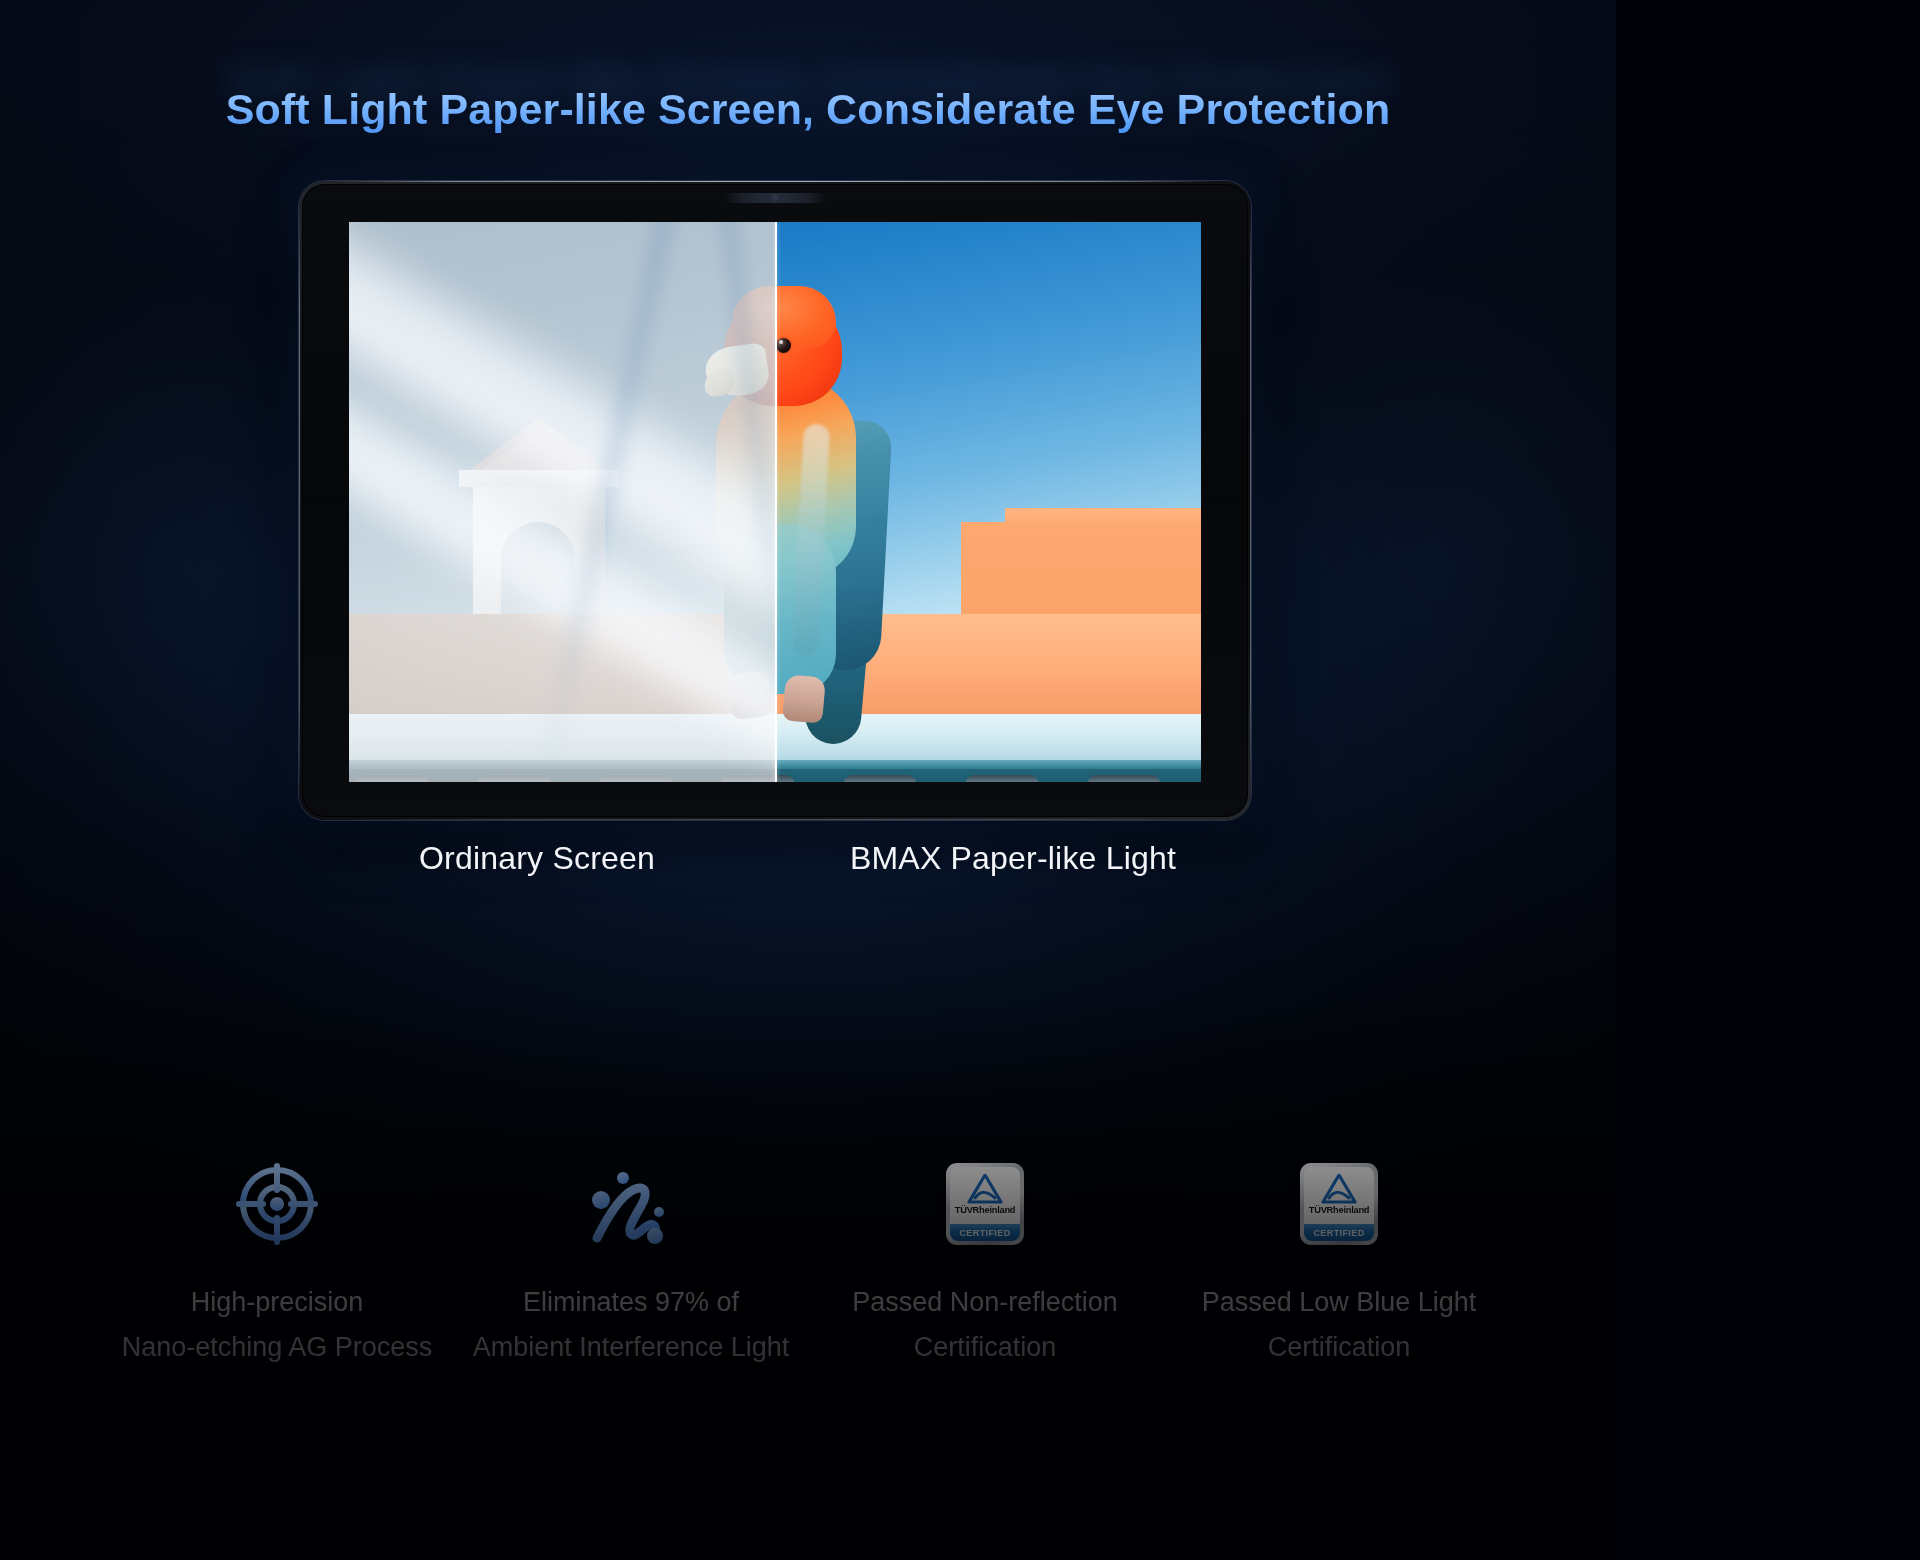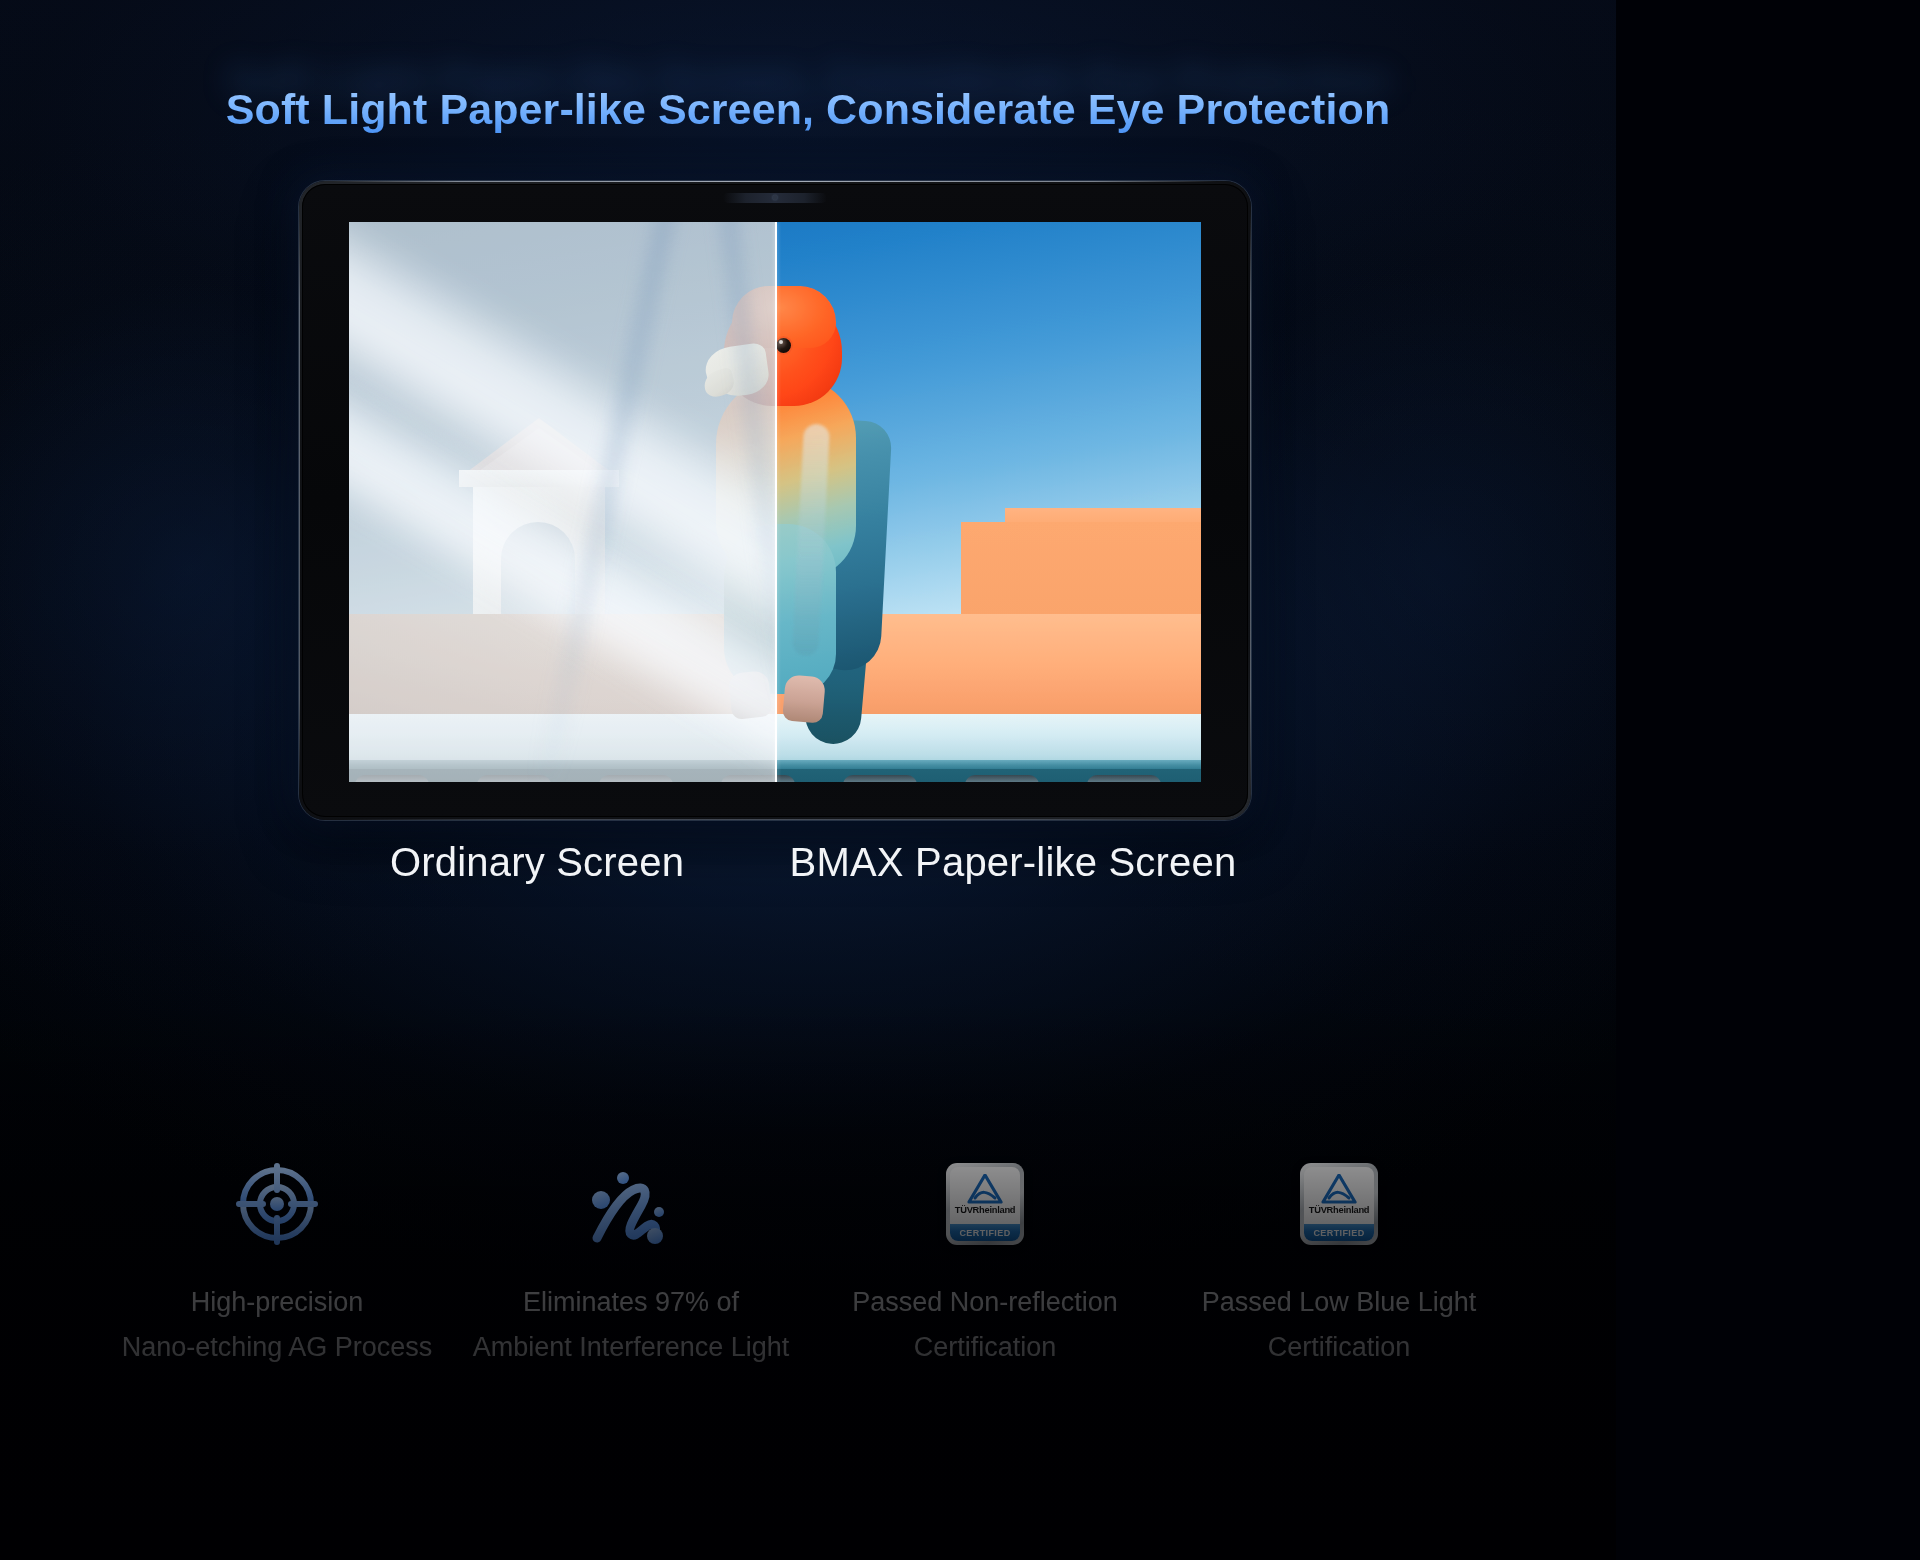--- a/index.html
+++ b/index.html
@@ -475,21 +475,21 @@
     position: absolute;
     left: 299px;
     top: 840px;
     width: 952px;
     display: flex;
   }
   .label {
     flex: 1;
     text-align: center;
     color: #f2f4f7;
-    font-size: 40px;
+    font-size: 32px;
     font-weight: 400;
     letter-spacing: 0.2px;
   }
 
   
   .features {
     position: absolute;
     left: 100px;
     right: 100px;
     top: 1150px;
@@ -690,21 +690,21 @@
           </div>
         </div>
       </div>
 
       <div class="divider"></div>
     </div>
   </div>
 
   <div class="labels">
     <div class="label">Ordinary Screen</div>
-    <div class="label">BMAX Paper-like Screen</div>
+    <div class="label">BMAX Paper-like Light</div>
   </div>
 
   <div class="features">
 
     <div class="feature">
       <div class="feature-icon">
         <svg width="96" height="96" viewBox="0 0 96 96" aria-hidden="true">
           <defs>
             <linearGradient id="gblue" x1="0" y1="0" x2="0" y2="1">
               <stop offset="0" stop-color="#a8cdfd"></stop>

